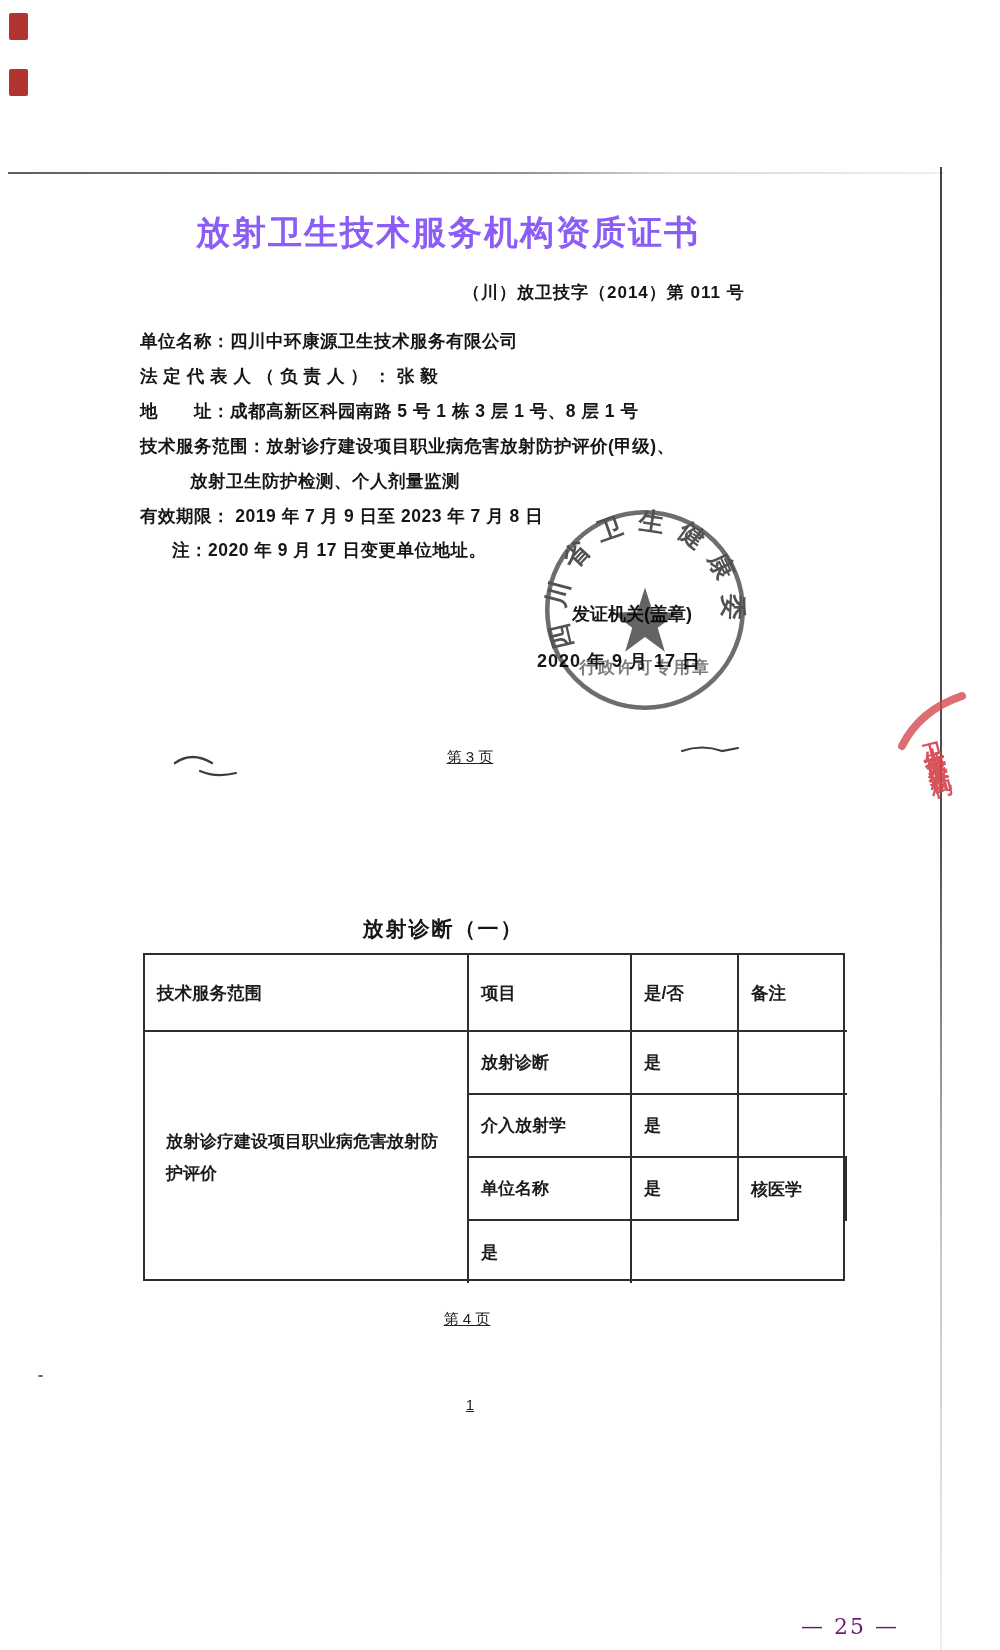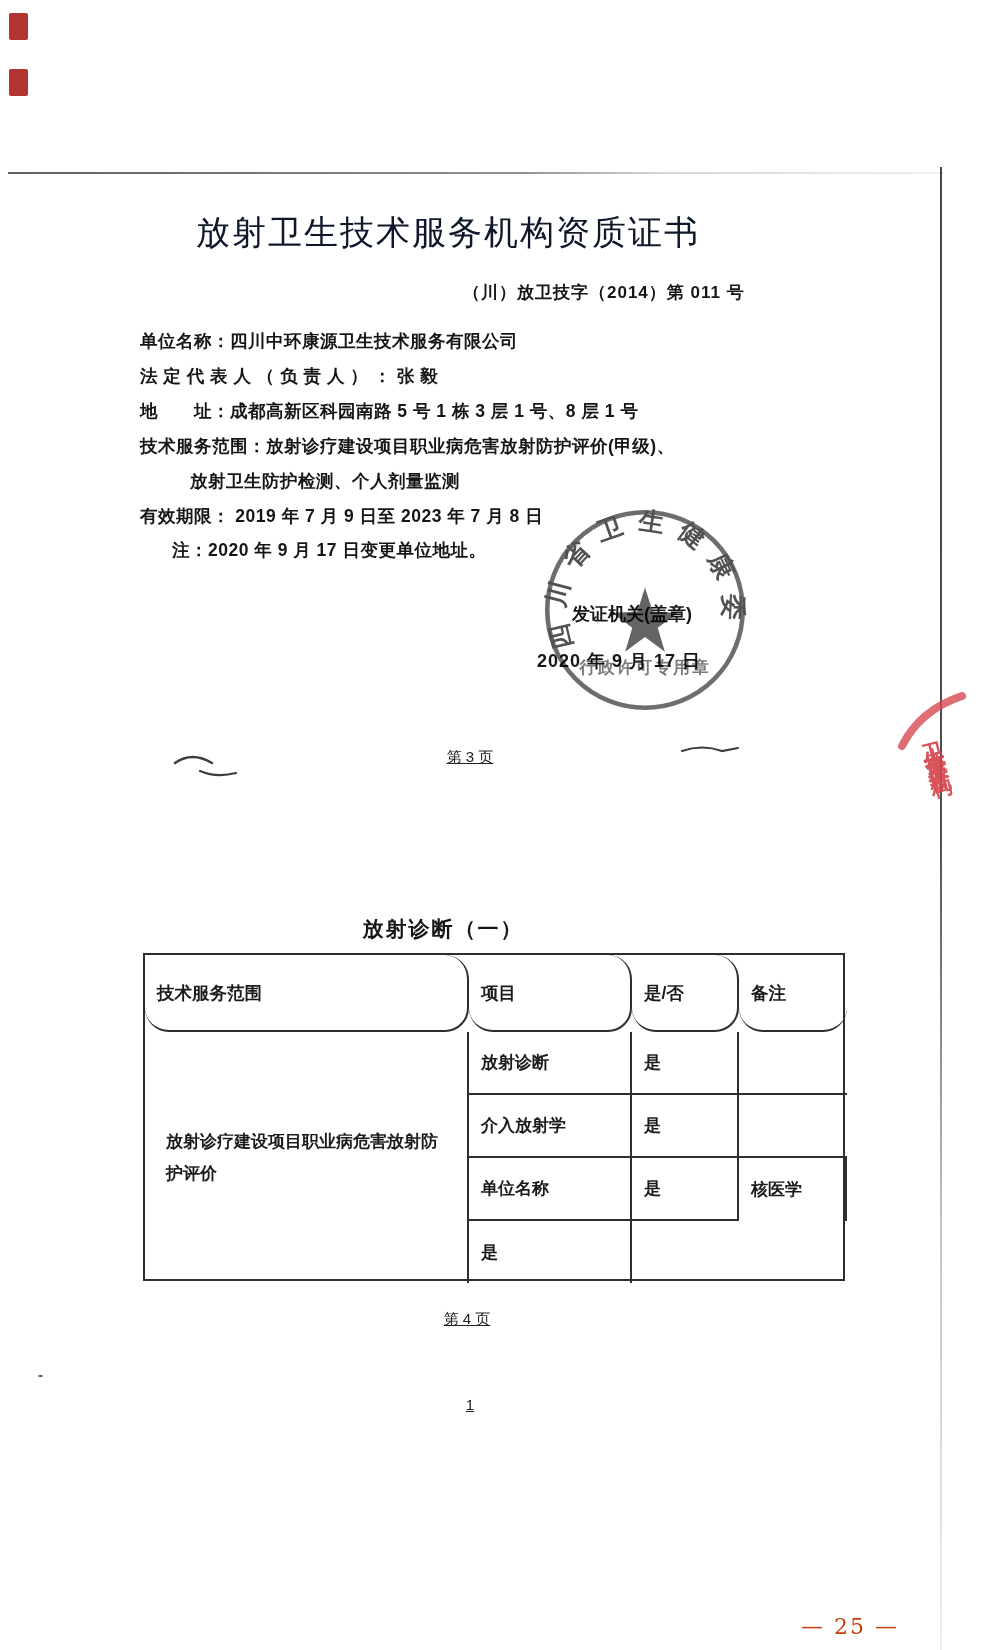--- a/index.html
+++ b/index.html
@@ -11,21 +11,21 @@
   }
   
   .red-mark{position:absolute;width:19px;height:27px;background:#b23430;border-radius:2px;}
   
   .scan-hline{position:absolute;left:8px;top:172px;width:936px;height:2px;
     background:linear-gradient(to right,rgba(55,55,55,.8),rgba(55,55,55,.55) 55%,rgba(120,120,120,.3) 70%,rgba(150,150,150,.15) 100%);}
   .scan-vline{position:absolute;left:940px;top:167px;width:2px;height:1483px;z-index:2;
     background:linear-gradient(to bottom,#454545 0%,#4f4f4f 45%,rgba(90,90,90,.35) 72%,rgba(120,120,120,.12) 100%);}
   
   .doc-title{position:absolute;left:140px;top:210px;width:616px;text-align:center;
-    font-size:34px;font-weight:400;letter-spacing:2px;color:#0f172a;}
+    font-size:34px;font-weight:700;letter-spacing:2px;color:#8b5cf6;}
   .cert-no{position:absolute;left:463px;top:281px;font-size:17px;font-weight:700;letter-spacing:1px;}
   .field{position:absolute;left:140px;font-size:17.5px;font-weight:700;letter-spacing:.5px;white-space:nowrap;}
   .issuer{position:absolute;left:540px;top:602px;font-size:18px;font-weight:700;z-index:1;margin-left:32px;}
   .issue-date{position:absolute;left:537px;top:649px;font-size:18px;font-weight:700;z-index:1;letter-spacing:1px;}
   .page-label{position:absolute;font-size:15px;font-weight:400;color:#222;text-align:center;text-decoration:underline;}
   
   .seal{position:absolute;left:533px;top:498px;width:224px;height:224px;z-index:2;
     opacity:.82;mix-blend-mode:multiply;filter:blur(.4px);}
   
   .side-stamp{position:absolute;left:862px;top:664px;width:150px;height:215px;z-index:3;opacity:.92;}
@@ -39,27 +39,27 @@
     font-size:21px;font-weight:700;letter-spacing:2px;}
   .svc-table{position:absolute;left:143px;top:953px;width:702px;height:328px;
     display:grid;grid-template-columns:324px 163px 107px 108px;
     grid-template-rows:77px 63px 63px 63px 62px;
     border:2px solid #2e2e2e;box-sizing:border-box;}
   .cell{border-right:2px solid #2e2e2e;border-bottom:2px solid #2e2e2e;
     display:flex;align-items:center;padding:0 12px;box-sizing:border-box;
     font-size:17px;font-weight:700;color:#1b1b1b;}
   .cell.last-col{border-right:none;}
   .cell.last-row{border-bottom:none;}
-  .cell.hdr{font-size:17.5px;border-radius:24px;}
+  .cell.hdr{font-size:17.5px;}
   .scope-cell{grid-column:1;grid-row:2 / span 4;border-bottom:none;
     line-height:1.85;padding:0 21px;white-space:normal;font-weight:700;}
   .remark-cell{padding-right:20px;line-height:1.5;white-space:normal;}
   
   .corner-page{position:absolute;left:770px;top:1614px;width:160px;text-align:center;
-    font-family:"DejaVu Serif","Liberation Serif",serif;font-size:22px;color:#c2410c;letter-spacing:2px;}
+    font-family:"DejaVu Serif","Liberation Serif",serif;font-size:22px;color:#701a75;letter-spacing:2px;}
 </style>
 </head>
 <body>
 
 <div class="red-mark" style="left:9px;top:13px;"></div>
 <div class="red-mark" style="left:9px;top:69px;"></div>
 
 <div class="scan-hline"></div>
 <div class="scan-vline"></div>
 

